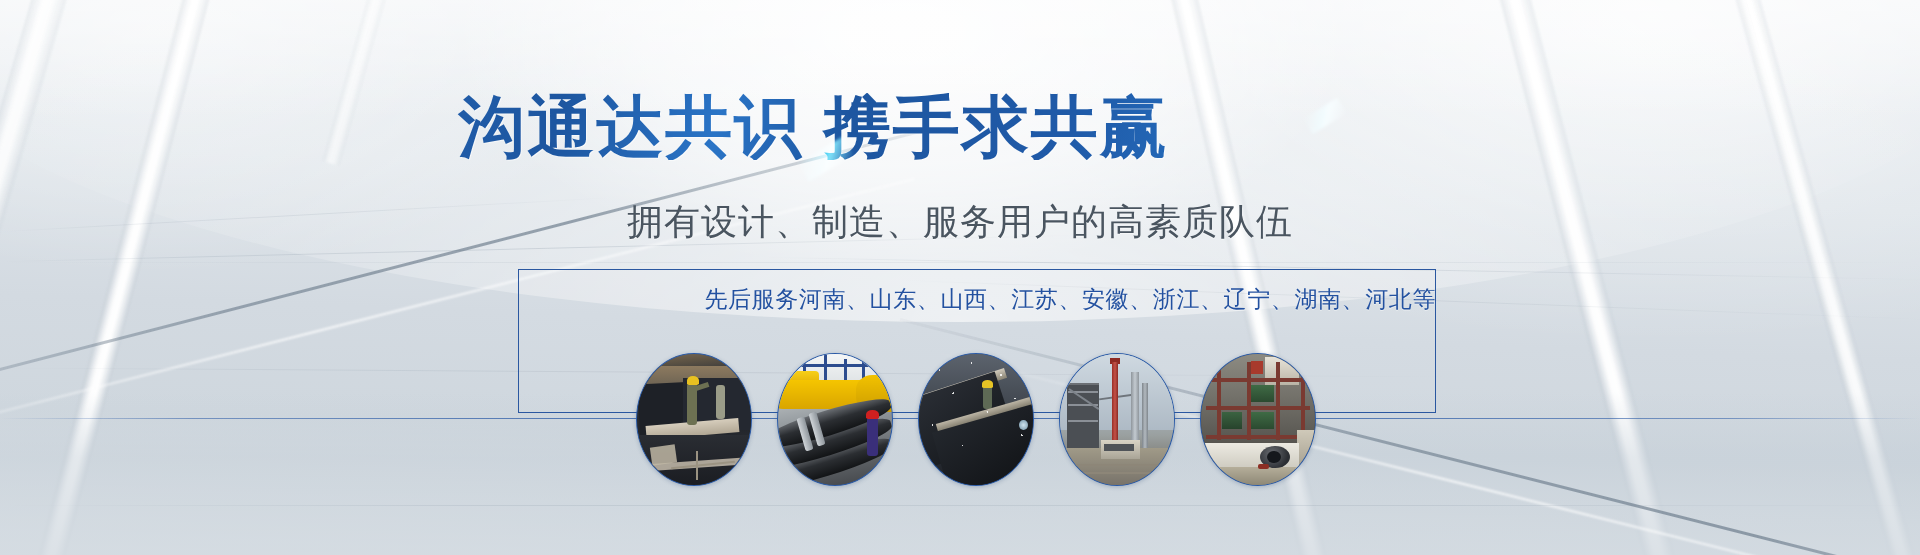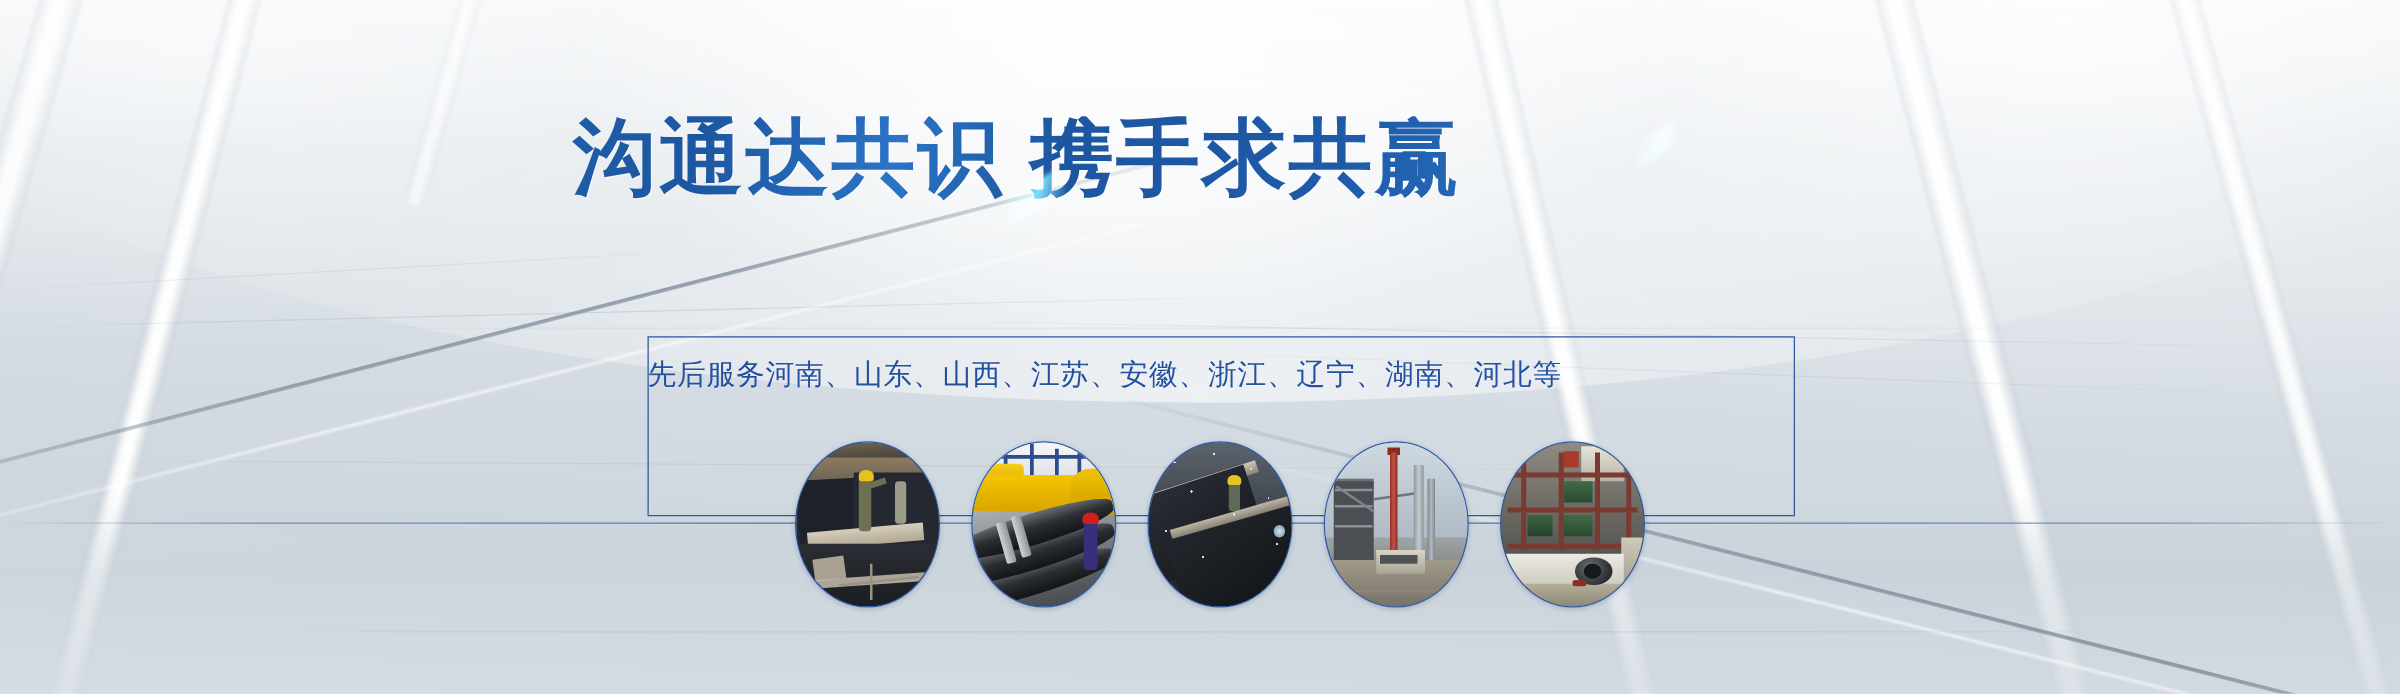--- a/index.html
+++ b/index.html
@@ -135,21 +135,21 @@
 
   #infobox {
     position:absolute;
     left:518px; top:269px;
     width:918px; height:144px;
     border:1px solid #2a57a0;
     background:rgba(255,255,255,0.04);
   }
   #infolines {
     position:absolute; left:518px; top:283px; width:918px;
-    text-align:left;
+    text-align:right;
     color:#2351a0;
     font-size:23px;
     line-height:33px;
     letter-spacing:.6px;
     white-space:nowrap;
   }
   #infolines div { text-shadow:0 1px 0 rgba(255,255,255,.45); }
 
   
   #thumbs {
@@ -306,20 +306,21 @@
   <div class="bgl diag2 d2a"></div>
   <div class="bgl diag2 d2b"></div>
   <div class="bgl hline h1"></div>
 
   <div id="content">
 
     <div id="headline">沟通达共识 携手求共赢</div>
     <div class="sheen a"></div>
     <div class="sheen b"></div>
 
+    <div id="subhead">拥有设计、制造、服务用户的高素质队伍</div>
 
     <div id="infobox"></div>
     <div id="infolines">
       <div>先后服务河南、山东、山西、江苏、安徽、浙江、辽宁、湖南、河北等</div>
     </div>
 
     <div class="connector"></div>
 
     <div id="thumbs">
 

